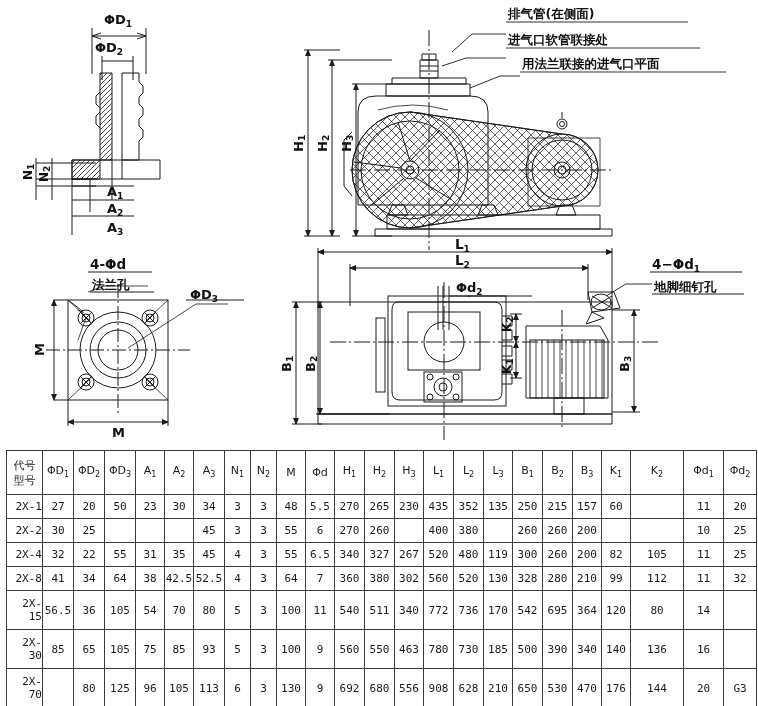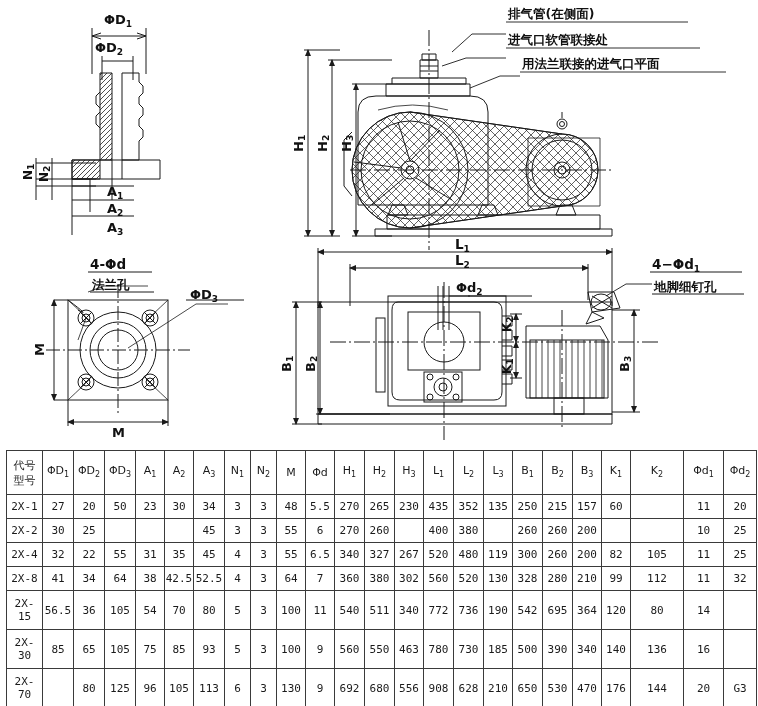--- a/index.html
+++ b/index.html
@@ -33,21 +33,21 @@
     text-align:center;
     vertical-align:middle;
     padding:0;
     line-height:13px;
     background:#fff;
   }
   table.spec tr.hdr td{height:43px;font-size:11px;}
   table.spec tr.r1 td{height:23px;}
   table.spec tr.r2 td{height:38px;}
   td.model{font-size:11px;}
-  td.model .l{display:block;}
+  td.model .l{display:block;text-align:right;}
   .hdr .stack{display:block;line-height:15px;}
   .hdr-cn{font-family:"DejaVu Sans", sans-serif;font-size:11px;font-weight:400;}
   .phi{font-family:"DejaVu Sans", sans-serif;}
   sub{font-size:8px;}
 </style>
 </head>
 <body>
 
 <div id="root">
 
@@ -570,21 +570,21 @@
             <td>80</td>
             <td>5</td>
             <td>3</td>
             <td>100</td>
             <td>11</td>
             <td>540</td>
             <td>511</td>
             <td>340</td>
             <td>772</td>
             <td>736</td>
-            <td>190</td>
+            <td>170</td>
             <td>542</td>
             <td>695</td>
             <td>364</td>
             <td>120</td>
             <td>80</td>
             <td>14</td>
             <td></td>
           </tr>
           <tr class="r2">
             <td class="model">

